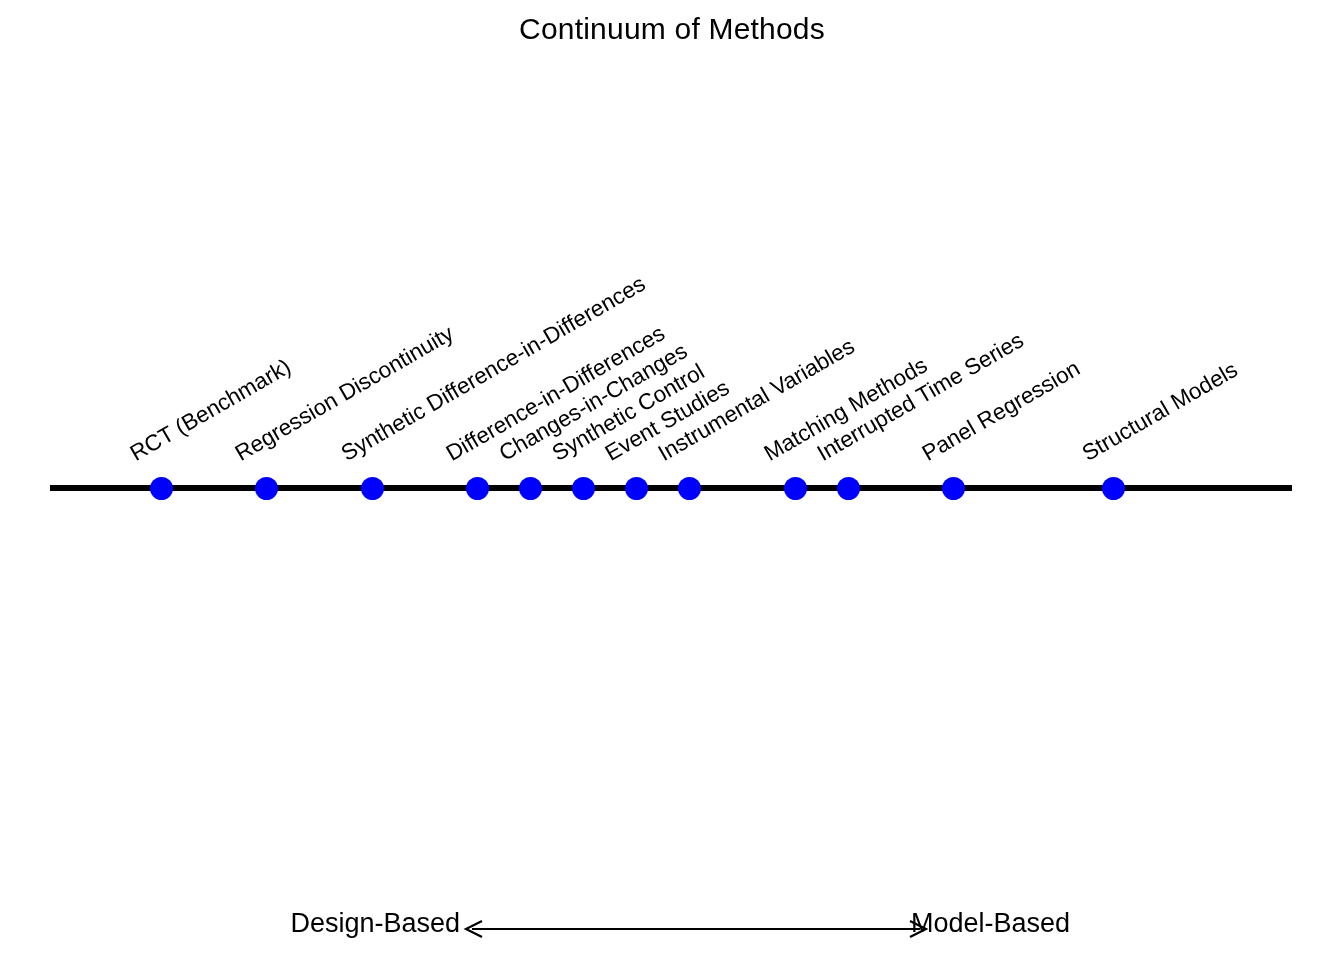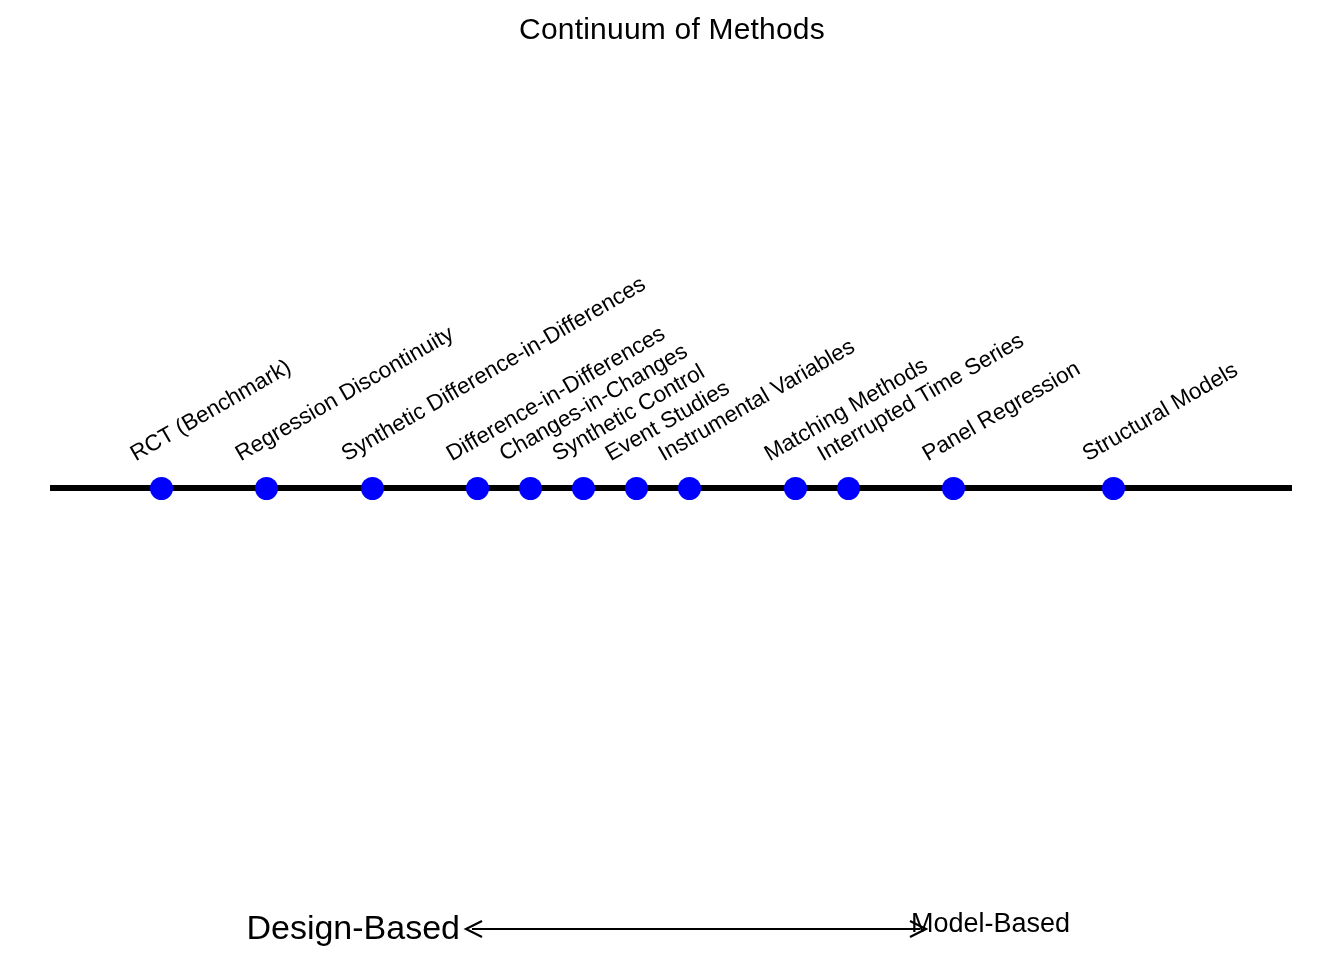--- a/index.html
+++ b/index.html
@@ -49,21 +49,21 @@
     position: absolute;
     left: 0;
     top: 908px;
     width: 1344px;
     height: 50px;
   }
   #footer-left {
     position: absolute;
     right: 884px;
     top: 0;
-    font-size: 34px;
+    font-size: 27px;
     color: #000000;
     white-space: nowrap;
   }
   #footer-right {
     position: absolute;
     left: 911px;
     top: 0;
     font-size: 27px;
     color: #000000;
     white-space: nowrap;

